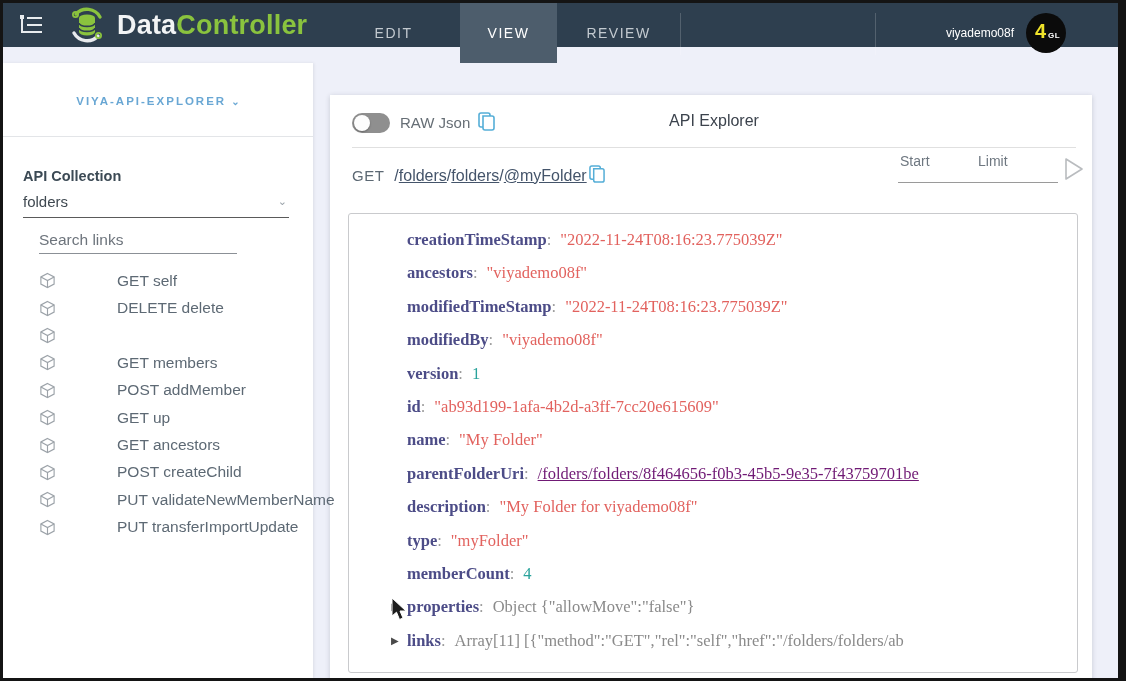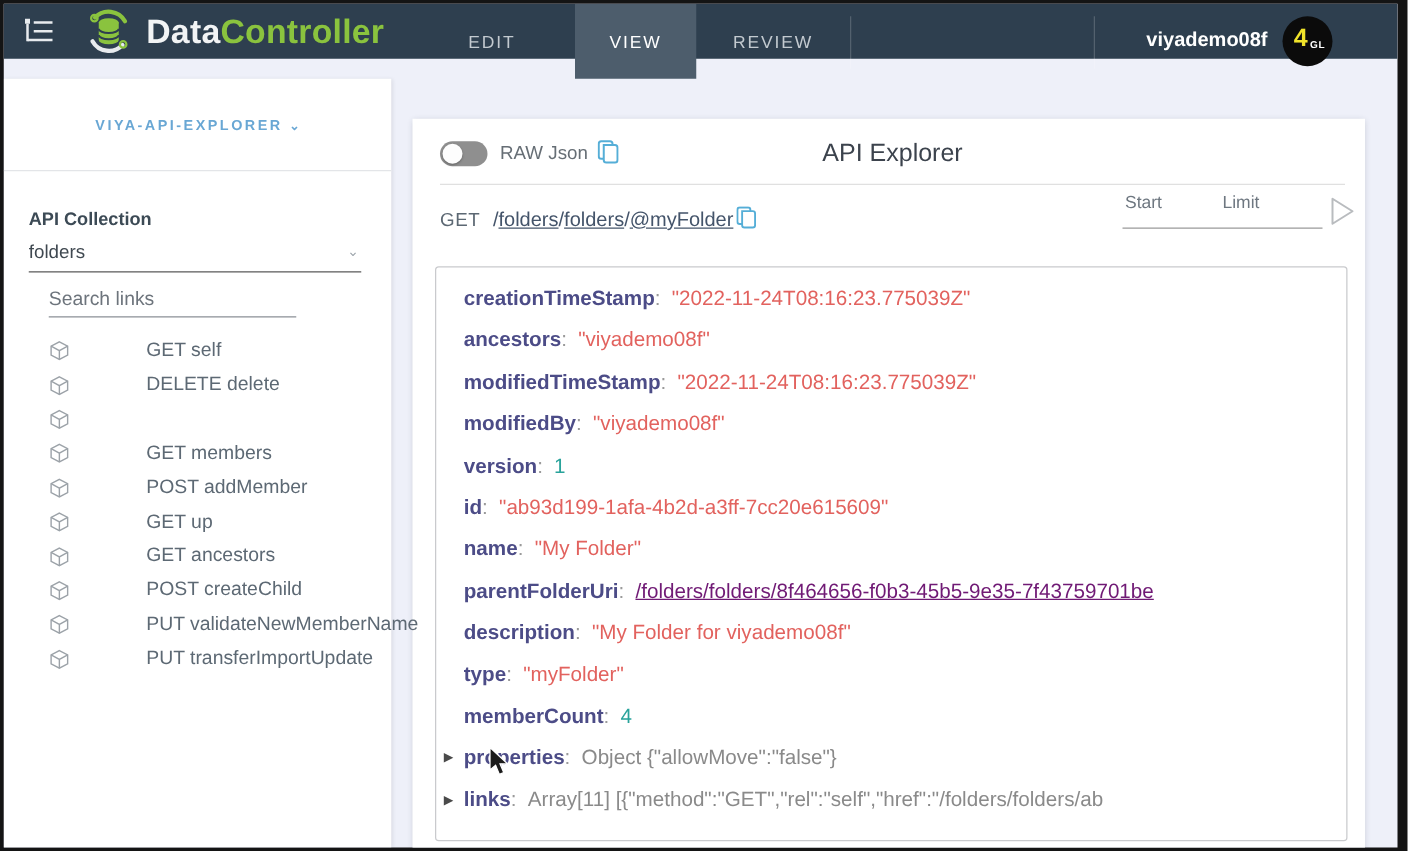--- a/index.html
+++ b/index.html
@@ -14,21 +14,21 @@
   .brand { margin-left:10px; font-size:27px; font-weight:bold; letter-spacing:0.2px; white-space:nowrap; }
   .brand .b-data { color:#f2f4f5; }
   .brand .b-ctrl { color:#8ac33e; }
   .tabs { position:absolute; left:324px; top:0; height:60px; display:flex; }
   .tab { height:60px; display:flex; align-items:center; justify-content:center; color:#c3cad0; font-size:14px; letter-spacing:1.5px; cursor:pointer; }
   .tab.active { background:#4d5d6c; color:#fff; }
   .tab.t-view { width:97px; } .tab.t-edit { width:133px; } .tab.t-review { width:123px; }
   .hdr-div { position:absolute; top:10px; height:42px; width:1px; background:rgba(255,255,255,0.18); }
   .hdr-div.d1 { left:677px; } .hdr-div.d2 { left:872px; }
   .user-area { position:absolute; right:52px; top:0; height:60px; display:flex; align-items:center; gap:12px; }
-  .username { color:#fff; font-size:16px; font-weight:bold; }
+  .username { color:#fff; font-size:12px; font-weight:normal; }
   .badge { width:40px; height:40px; border-radius:50%; background:#0b0b0b; position:relative; flex:0 0 auto; }
   .badge .b-num { position:absolute; left:9px; top:7px; color:#f0e32a; font-size:20px; font-weight:bold; }
   .badge .b-suffix { position:absolute; left:22px; top:18px; color:#fff; font-size:8px; font-weight:bold; letter-spacing:0.5px; }
 
   
   .sidebar { position:absolute; left:0; top:60px; bottom:0; width:310px; background:#fff; box-shadow:1px 0 3px rgba(0,0,0,0.08); z-index:2; }
   .workspace { position:absolute; left:0; right:0; top:32px; text-align:center; color:#69a7d4; font-size:11.5px; font-weight:bold; letter-spacing:2px; cursor:pointer; }
   .workspace .chev { font-size:10px; letter-spacing:0; }
   .side-divider { position:absolute; left:0; right:0; top:73px; border-top:1px solid #e3e5e8; }
   .coll-label { position:absolute; left:20px; top:105px; color:#3c4a55; font-size:14.5px; font-weight:bold; }
@@ -43,35 +43,35 @@
   .link-item .lbl { color:#5d6974; font-size:15.5px;margin-left:48px; }
 
   
   .main-card { position:absolute; left:327px; top:92px; width:762px; bottom:-10px; background:#fff; box-shadow:0 1px 5px rgba(40,50,60,0.2); z-index:1; }
   .card-row1 { position:absolute; left:22px; right:16px; top:14px; height:30px; }
   .toggle { position:absolute; left:0; top:4px; width:38px; height:20px; border-radius:10px; background:#8f8f8f; cursor:pointer; }
   .toggle .knob { position:absolute; left:2px; top:2px; width:16px; height:16px; border-radius:50%; background:#fdfdfd; box-shadow:0 1px 2px rgba(0,0,0,0.3); }
   .raw-label { position:absolute; left:48px; top:5px; color:#666e75; font-size:15px; }
   .copy-ic { display:inline-block; cursor:pointer; }
   .copy-1 { position:absolute; left:126px; top:3px; }
-  .card-title { position:absolute; left:0; right:0; top:3px; text-align:center; color:#3c434d; font-size:20px; }
+  .card-title { position:absolute; left:0; right:0; top:3px; text-align:center; color:#3c434d; font-size:16px; }
   .row1-divider { position:absolute; left:22px; right:16px; top:52px; border-top:1px solid #e0e0e0; }
   .req-row { position:absolute; left:22px; top:70px; height:24px; white-space:nowrap; }
   .req-method { color:#5c6873; font-size:15px; letter-spacing:0.5px; margin-right:10px; }
   .req-sep { color:#44546a; font-size:16px; }
   .req-seg { color:#44546a; font-size:16px; text-decoration:underline; cursor:pointer; }
   .copy-2 { vertical-align:-3px; margin-left:2px; }
   .param-label { position:absolute; top:58px; color:#6e7780; font-size:14px; }
   .p-start { left:570px; } .p-limit { left:648px; }
   .param-line { position:absolute; left:568px; width:160px; top:88px; border:none; border-bottom:1px solid #9a9a9a; background:transparent; outline:none; height:20px; top:68px; font-size:14px; color:#444; }
   .play-btn { position:absolute; left:733px; top:62px; width:22px; height:24px; cursor:pointer; }
 
   
   .json-box { position:absolute; left:18px; top:118px; width:730px; height:460px; border:1px solid #c9cacd; border-radius:3px; background:#fff; overflow:hidden; padding-top:9px; }
-  .json-row { position:relative; height:33.4px; line-height:33.4px; padding-left:22px; white-space:nowrap; overflow:hidden; font-family:Liberation Sans, sans-serif; font-size:16.5px; }
+  .json-row { position:relative; height:33.4px; line-height:33.4px; padding-left:22px; white-space:nowrap; overflow:hidden; font-family:Liberation Serif, serif; font-size:16.5px;margin-left:36px; }
   .j-arrow { position:absolute; left:6px; top:0; color:#4a4a4a; font-size:10px; cursor:pointer; }
   .j-key { color:#4c4c87; font-weight:bold; }
   .j-colon { color:#9a9a9a; margin-right:9px; }
   .j-str { color:#e2625e; }
   .j-num { color:#29a39b; }
   .j-link { color:#701a75; text-decoration:underline; cursor:pointer; }
   .j-plain { color:#8a8a8a; }
 
   .cursor { position:absolute; left:60px; top:502px; z-index:9; }
 </style>

